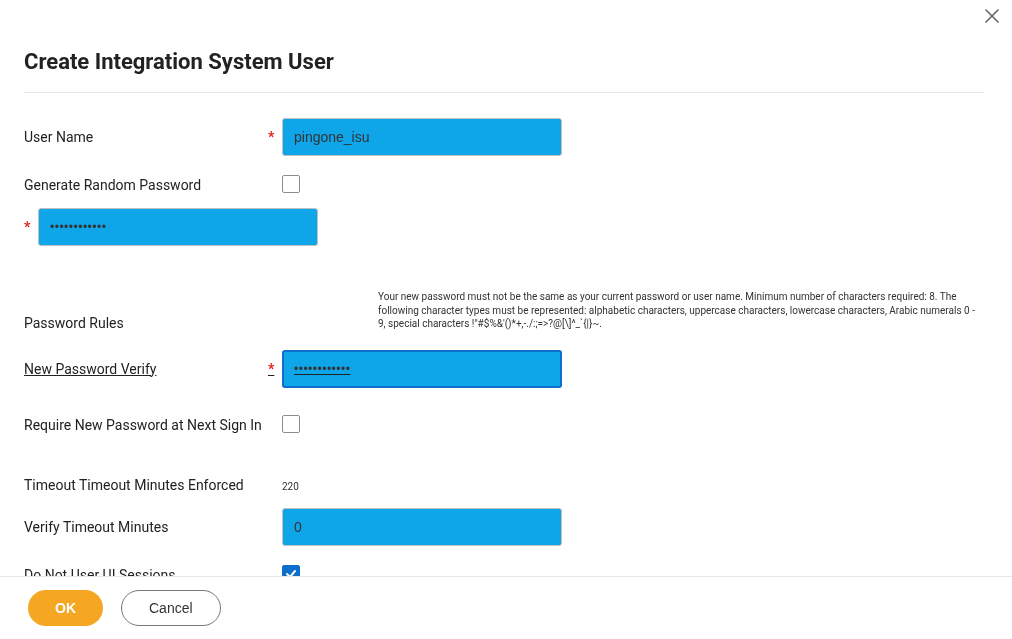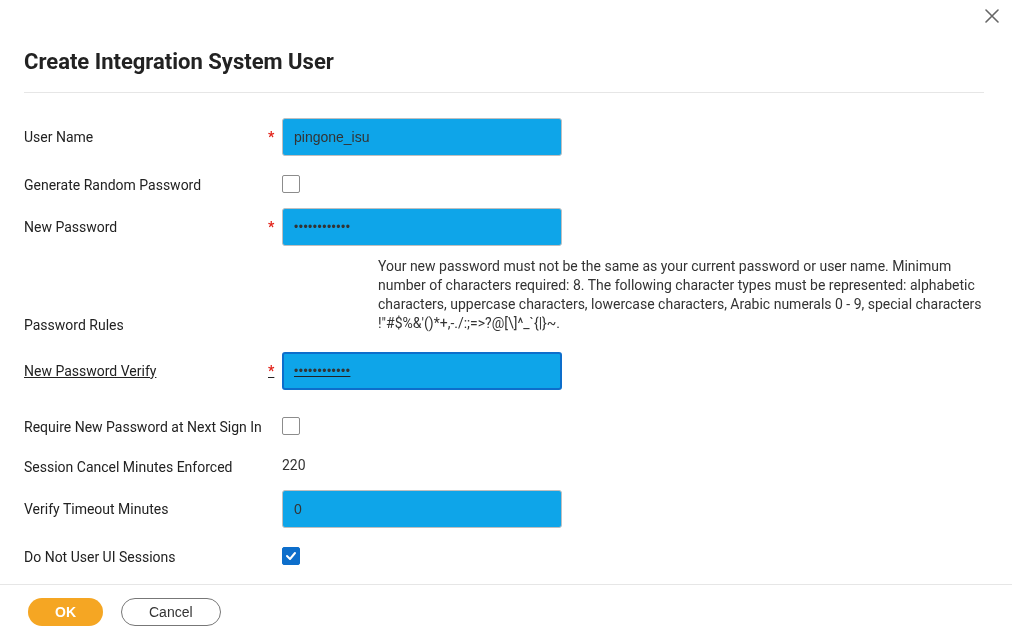--- a/index.html
+++ b/index.html
@@ -99,38 +99,39 @@
       justify-content: center;
       cursor: pointer;
     }
     .checkbox.checked {
       background: #0d6ecb;
       border-color: #0d6ecb;
     }
     .checkbox.checked svg { display: block; }
     .checkbox svg { display: none; }
     .static-text {
-      font-size: 14px;
+      font-size: 10px;
       color: #333;
       line-height: 1.35;
       max-width: 680px;
+      margin-top: 33px;
     }
     .footer {
       position: absolute;
       bottom: 0;
       left: 0;
       right: 0;
       border-top: 1px solid #e6e6e6;
       padding: 13px 28px;
       display: flex;
       gap: 18px;
       background: #fff;
     }
     .btn {
-      height: 28px;
+      height: 36px;
       padding: 0 27px;
       border-radius: 18px;
       font-size: 14px;
       font-weight: 600;
       cursor: pointer;
       display: inline-flex;
       align-items: center;
       justify-content: center;
       border: none;
       outline: none;
@@ -175,21 +176,20 @@
     <div class="label-col">Generate Random Password</div>
     <div class="req-col"></div>
     <div class="field-col">
       <div class="checkbox">
         
       </div>
     </div>
   </div>
 
   <div class="form-row tall">
-    <div class="label-col">New Password</div>
     <div class="req-col">*</div>
     <div class="field-col">
       <input type="password" class="text-input" value="************" style="">
     </div>
   </div>
 
   <div class="form-row" style="margin-bottom:18px; margin-top:6px;gap:48px;">
     <div class="label-col">Password Rules</div>
     <div class="req-col"></div>
     <div class="field-col">
@@ -209,21 +209,21 @@
     <div class="label-col">Require New Password at Next Sign In</div>
     <div class="req-col"></div>
     <div class="field-col">
       <div class="checkbox">
         
       </div>
     </div>
   </div>
 
   <div class="form-row">
-    <div class="label-col">Session Cancel Minutes Enforced</div>
+    <div class="label-col">Timeout Timeout Minutes Enforced</div>
     <div class="req-col"></div>
     <div class="field-col">
       <div class="static-text">220</div>
     </div>
   </div>
 
   <div class="form-row tall">
     <div class="label-col">Verify Timeout Minutes</div>
     <div class="req-col"></div>
     <div class="field-col">

